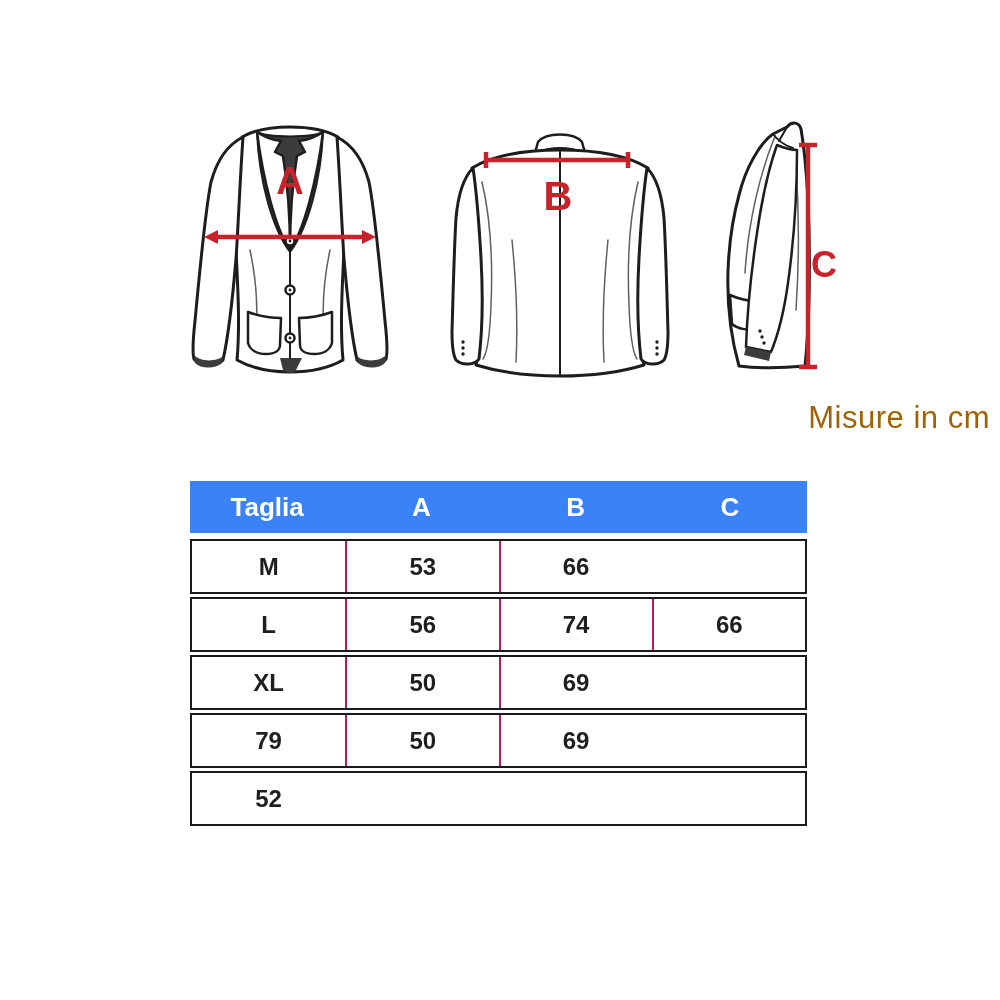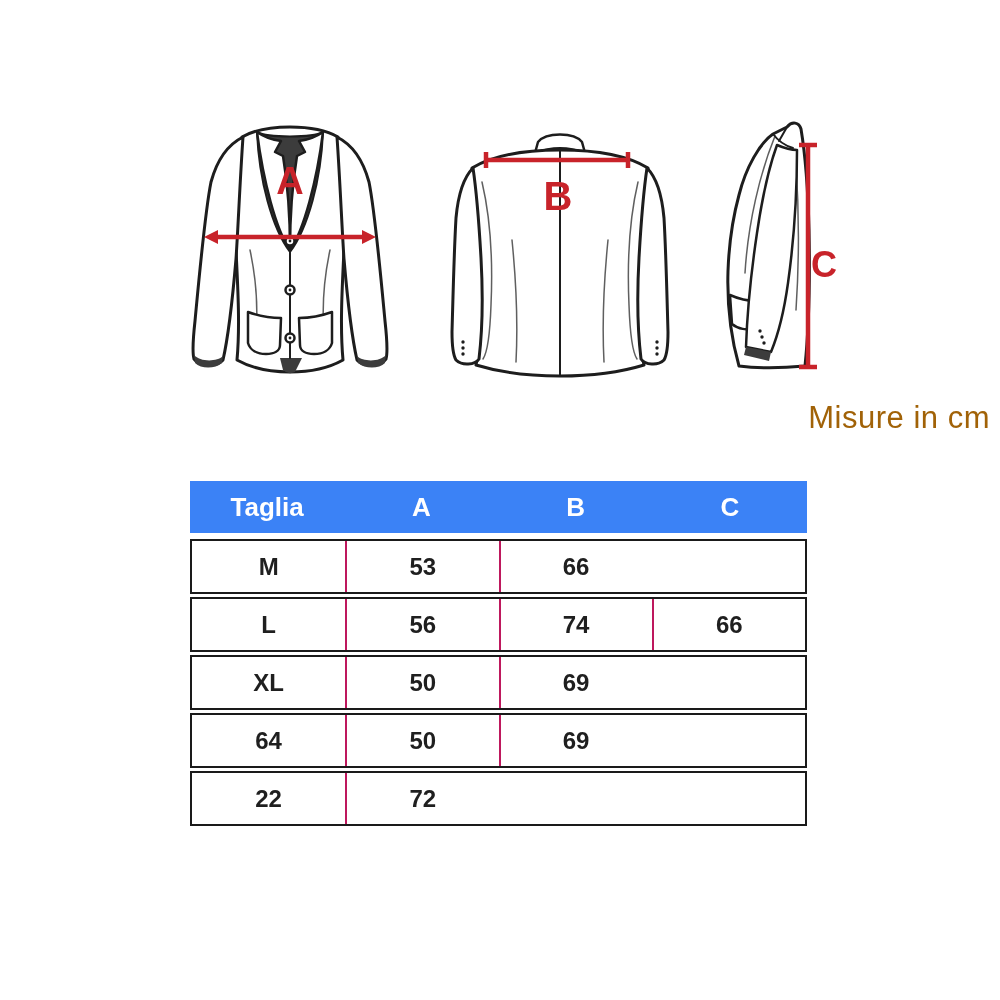--- a/index.html
+++ b/index.html
@@ -165,23 +165,22 @@
       <div class="cell">56</div>
       <div class="cell">74</div>
       <div class="cell">66</div>
     </div>
     <div class="trow">
       <div class="cell">XL</div>
       <div class="cell">50</div>
       <div class="cell">69</div>
     </div>
     <div class="trow">
-      <div class="cell">64</div>
+      <div class="cell">79</div>
       <div class="cell">50</div>
       <div class="cell">69</div>
     </div>
     <div class="trow">
-      <div class="cell">22</div>
-      <div class="cell">72</div>
+      <div class="cell">52</div>
     </div>
   </div>
 
 </div>
 
 </body></html>

